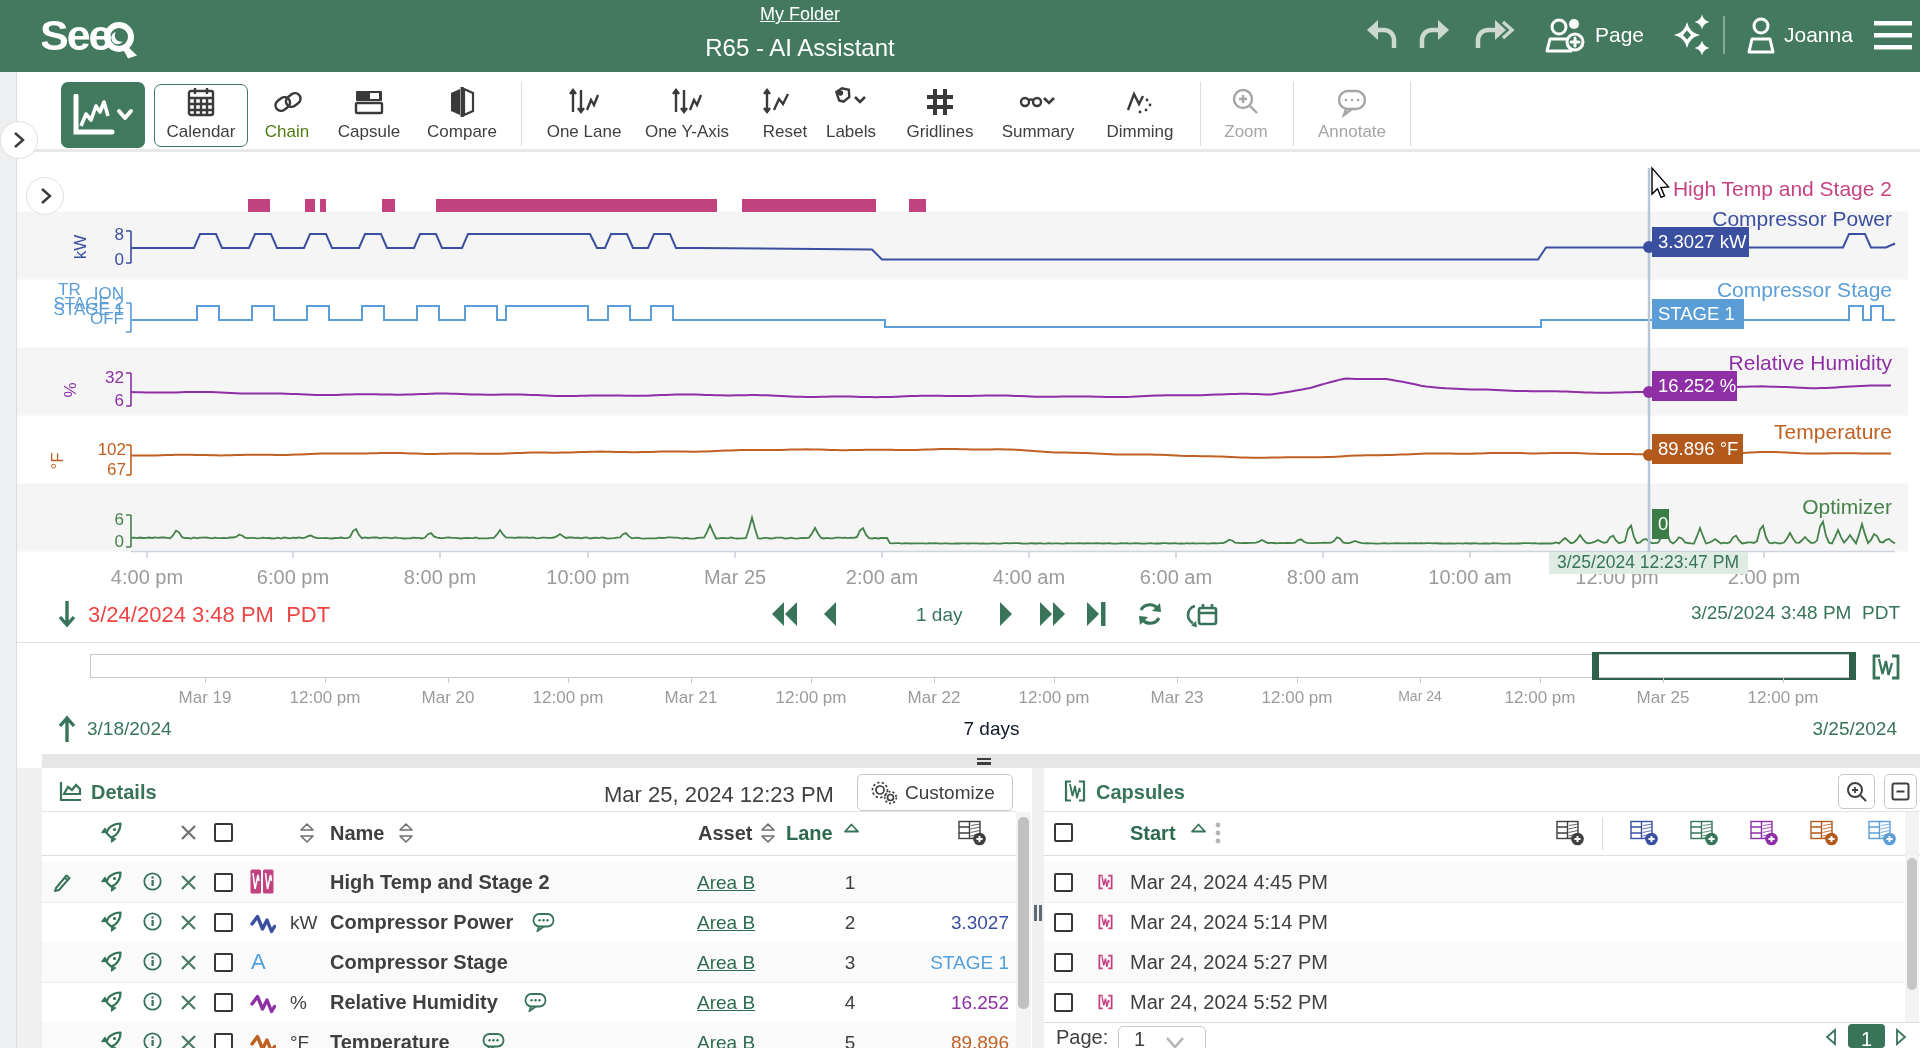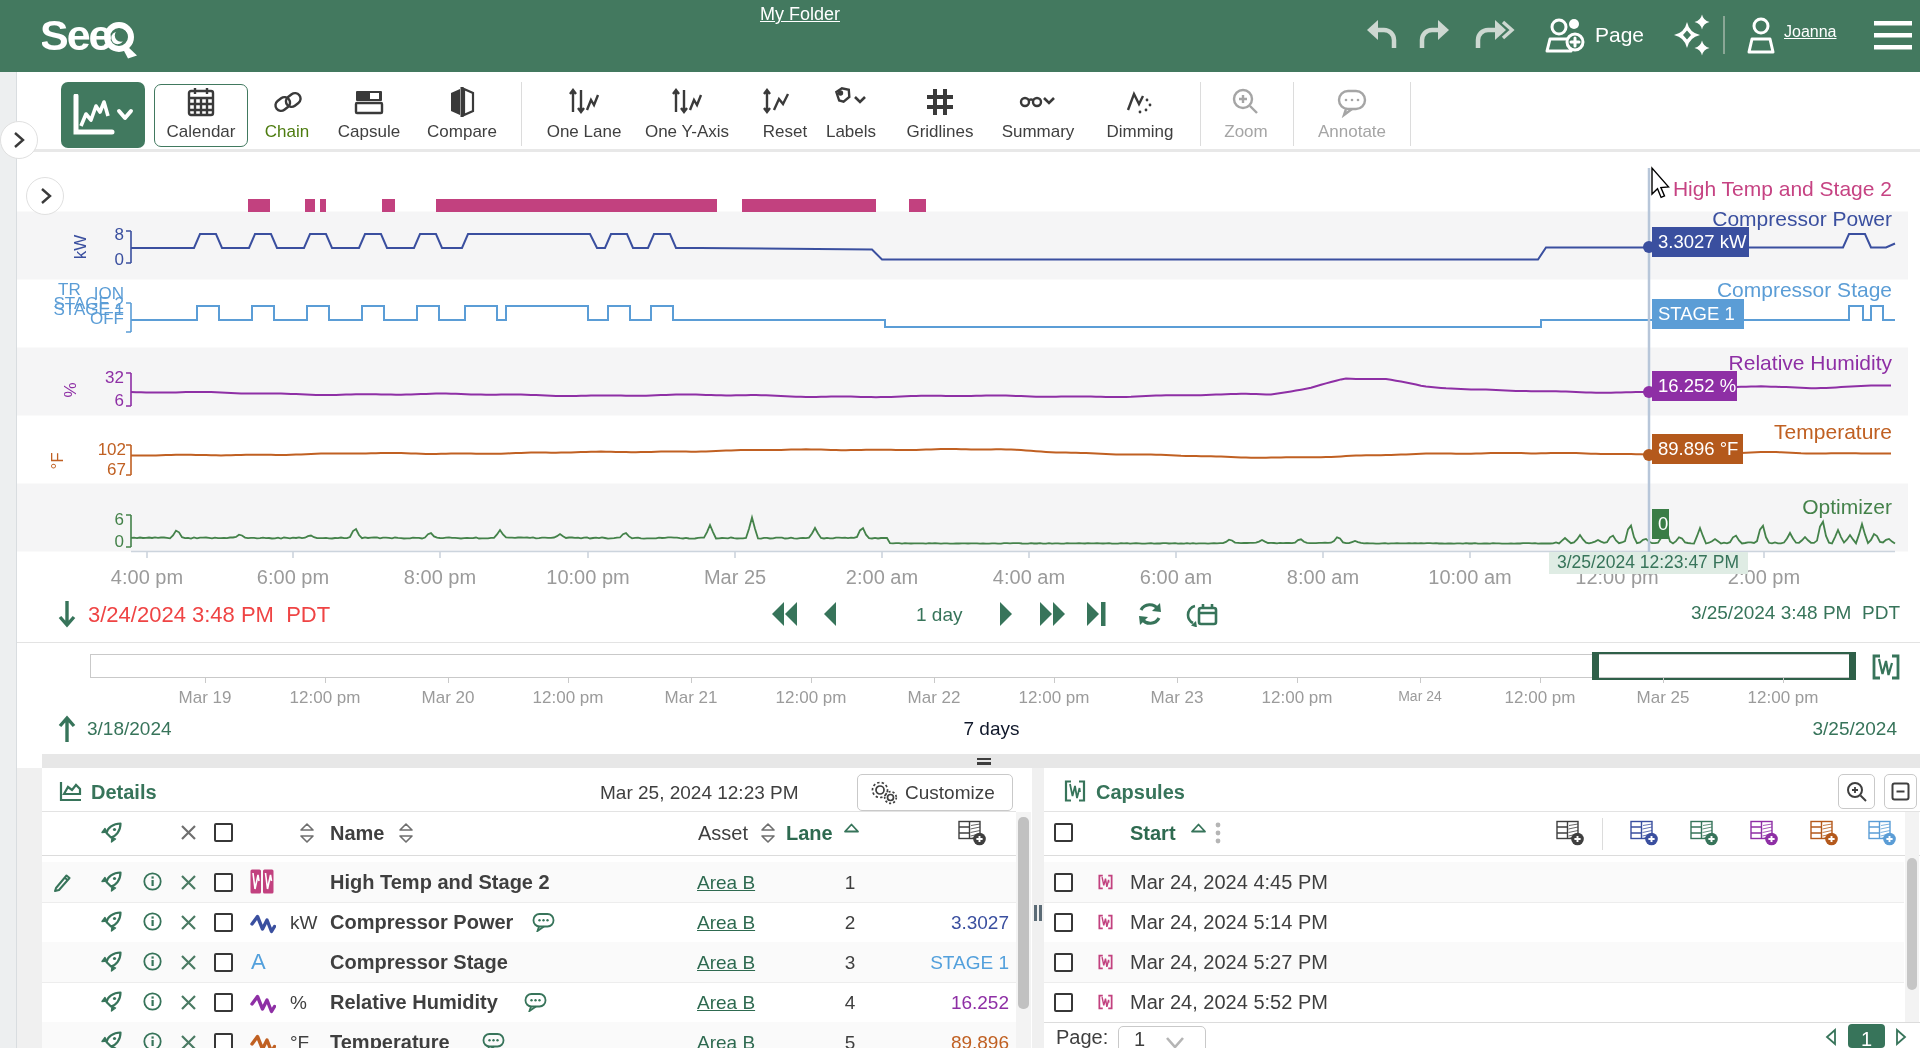--- a/index.html
+++ b/index.html
@@ -14,20 +14,21 @@
 
 <div class="abs" style="left:0;top:0;width:1920px;height:72px;background:#43795f;">
  <svg class="abs" style="left:42px;top:10px" width="100" height="52" viewBox="0 0 100 52">
   <text x="-2" y="40" font-family="Liberation Sans,sans-serif" font-weight="bold" font-size="43" fill="#fff" letter-spacing="-2">See</text>
   <circle cx="77" cy="27" r="12" fill="none" stroke="#fff" stroke-width="6"></circle>
   <circle cx="75.5" cy="28" r="6.2" fill="#fff"></circle>
   <circle cx="79" cy="25.5" r="6.2" fill="#43795f"></circle>
   <path d="M84 35 L95 45.5 L86 48.5 L81 39 Z" fill="#fff"></path>
  </svg>
  <div class="abs" style="left:700px;top:4px;width:200px;text-align:center;font-size:18px;color:#fff;"><span style="text-decoration:underline;">My Folder</span></div>
+ <div class="abs" style="left:600px;top:34px;width:400px;text-align:center;font-size:24px;color:#fff;">R65 - AI Assistant</div>
  <svg class="abs" style="left:1364px;top:18px" width="36" height="36" viewBox="0 0 36 36">
    <path d="M14 2 V22 L3 12 Z" fill="#cdd8d1"></path>
    <path d="M12 12 H20 a10 10 0 0 1 10 10 v8" fill="none" stroke="#cdd8d1" stroke-width="4.5"></path>
  </svg>
  <svg class="abs" style="left:1416px;top:18px" width="36" height="36" viewBox="0 0 36 36">
    <path d="M22 2 V22 L33 12 Z" fill="#cdd8d1"></path>
    <path d="M24 12 H16 a10 10 0 0 0 -10 10 v8" fill="none" stroke="#cdd8d1" stroke-width="4.5"></path>
  </svg>
  <svg class="abs" style="left:1474px;top:18px" width="42" height="36" viewBox="0 0 42 36">
    <path d="M21 2 V22 L32 12 Z" fill="#cdd8d1"></path>
@@ -45,21 +46,21 @@
  <svg class="abs" style="left:1672px;top:14px" width="40" height="44" viewBox="0 0 40 44" fill="#fff">
    <path d="M15 8 Q17.34 18.66 28 21 Q17.34 23.34 15 34 Q12.66 23.34 2 21 Q12.66 18.66 15 8 Z M15 16.5 L19 21 L15 25.5 L11 21 Z" fill-rule="evenodd"></path>
    <path d="M30 0.5 Q31.35 6.65 37.5 8 Q31.35 9.35 30 15.5 Q28.65 9.35 22.5 8 Q28.65 6.65 30 0.5 Z"></path>
    <path d="M30 26.5 Q31.35 32.65 37.5 34 Q31.35 35.35 30 41.5 Q28.65 35.35 22.5 34 Q28.65 32.65 30 26.5 Z"></path>
  </svg>
  <div class="abs" style="left:1723px;top:16px;width:1.5px;height:38px;background:#8aa796;"></div>
  <svg class="abs" style="left:1744px;top:15px" width="34" height="42" viewBox="0 0 34 42" fill="none" stroke="#fff" stroke-width="3">
    <circle cx="17" cy="11" r="7"></circle>
    <path d="M5 37 L8 24 H26 L29 37 Z" stroke-linejoin="round"></path>
  </svg>
- <div class="abs" style="left:1784px;top:23px;font-size:16px;color:#fff;text-decoration:underline;">Joanna</div>
+ <div class="abs" style="left:1784px;top:23px;font-size:21px;color:#fff;">Joanna</div>
  <svg class="abs" style="left:1874px;top:20px" width="38" height="32" viewBox="0 0 38 32">
    <rect x="0" y="1" width="38" height="4.5" fill="#fff"></rect>
       <rect x="0" y="13" width="38" height="4.5" fill="#fff"></rect>
       <rect x="0" y="25" width="38" height="4.5" fill="#fff"></rect>
  </svg>
 </div>
 
 <div class="abs" style="left:0;top:72px;width:17px;height:976px;background:#edeff0;border-right:1px solid #d9dde0;"></div>
 <div class="abs" style="left:17px;top:72px;width:1903px;height:80px;background:#fff;border-bottom:3px solid #e8e8e8;"></div>
 <div class="abs" style="left:0px;top:121px;width:38px;height:38px;border-radius:50%;background:#fff;border:1px solid #e0e0e0;z-index:30;"></div>
@@ -355,21 +356,21 @@
 <div class="abs" style="left:42px;top:768px;width:990px;height:280px;background:#fff;"></div>
 <div class="abs" style="left:1044px;top:768px;width:876px;height:280px;background:#fff;"></div>
 
 <svg class="abs" style="left:59px;top:780px" width="24" height="22" viewBox="0 0 24 22">
   <g fill="none" stroke="#37745a" stroke-width="2.2">
       <path d="M2 2 V20 H22"></path>
   <path d="M5 14 L9 7 L13 10 L17 5 L21 9 V14 H5 Z" fill="none"></path>
     </g>
 </svg>
 <div class="abs" style="left:91px;top:781px;font-size:20px;font-weight:bold;color:#37745a;">Details</div>
-<div class="abs" style="left:600px;top:782px;width:238px;font-size:19px;color:#3f3f3f;text-align:left;">Mar 25, 2024 12:23 PM</div>
+<div class="abs" style="left:600px;top:782px;width:238px;font-size:22px;color:#3f3f3f;text-align:center;">Mar 25, 2024 12:23 PM</div>
 <div class="abs" style="left:857px;top:774px;width:156px;height:37px;border:1px solid #c9c9c9;border-radius:5px;background:#fff;"></div>
 <svg class="abs" style="left:869px;top:781px" width="30" height="24" viewBox="0 0 30 24">
  <g fill="none" stroke="#3f3f3f" stroke-width="1.7">
   <circle cx="11" cy="9" r="4"></circle>
       <circle cx="11" cy="9" r="7.5" stroke-dasharray="2.4 2.2"></circle>
   <circle cx="21.5" cy="16.5" r="3"></circle>
       <circle cx="21.5" cy="16.5" r="5.8" stroke-dasharray="2.1 2"></circle>
  </g>
 </svg>
 <div class="abs" style="left:905px;top:782px;font-size:19px;color:#3f3f3f;">Customize</div>
@@ -387,21 +388,21 @@
     <path d="M2 2 L15 15 M15 2 L2 15" stroke="#6f6f6f" stroke-width="2.2"></path>
   </svg>
 <div class="ck" style="left:214px;top:823px;"></div>
 <svg class="abs" style="left:299px;top:823px" width="16" height="20" viewBox="0 0 16 20">
     <path d="M8 1 L14 7 H2 Z M8 19 L2 13 H14 Z" fill="none" stroke="#6f6f6f" stroke-width="1.6" stroke-linejoin="round"></path>
   </svg>
 <div class="abs" style="left:330px;top:822px;font-size:20px;font-weight:bold;color:#3f3f3f;">Name</div>
 <svg class="abs" style="left:398px;top:823px" width="16" height="20" viewBox="0 0 16 20">
     <path d="M8 1 L14 7 H2 Z M8 19 L2 13 H14 Z" fill="none" stroke="#6f6f6f" stroke-width="1.6" stroke-linejoin="round"></path>
   </svg>
-<div class="abs" style="left:698px;top:822px;font-size:20px;font-weight:normal;color:#3f3f3f;">Asset</div>
+<div class="abs" style="left:698px;top:822px;font-size:20px;font-weight:bold;color:#3f3f3f;">Asset</div>
 <svg class="abs" style="left:760px;top:823px" width="16" height="20" viewBox="0 0 16 20">
     <path d="M8 1 L14 7 H2 Z M8 19 L2 13 H14 Z" fill="none" stroke="#6f6f6f" stroke-width="1.6" stroke-linejoin="round"></path>
   </svg>
 <div class="abs" style="left:786px;top:822px;font-size:20px;font-weight:bold;color:#2e6a50;">Lane</div>
 <svg class="abs" style="left:843px;top:823px" width="17" height="10" viewBox="0 0 17 10">
     <path d="M8.5 1.5 L15 8.5 H2 Z" fill="none" stroke="#37745a" stroke-width="1.8" stroke-linejoin="round"></path>
   </svg>
 <svg class="abs" style="left:958px;top:820px" width="29" height="26" viewBox="0 0 29 26">
     <g fill="none" stroke="#3f3f3f" stroke-width="1.4">
       <rect x="1" y="1.5" width="21" height="17"></rect>

